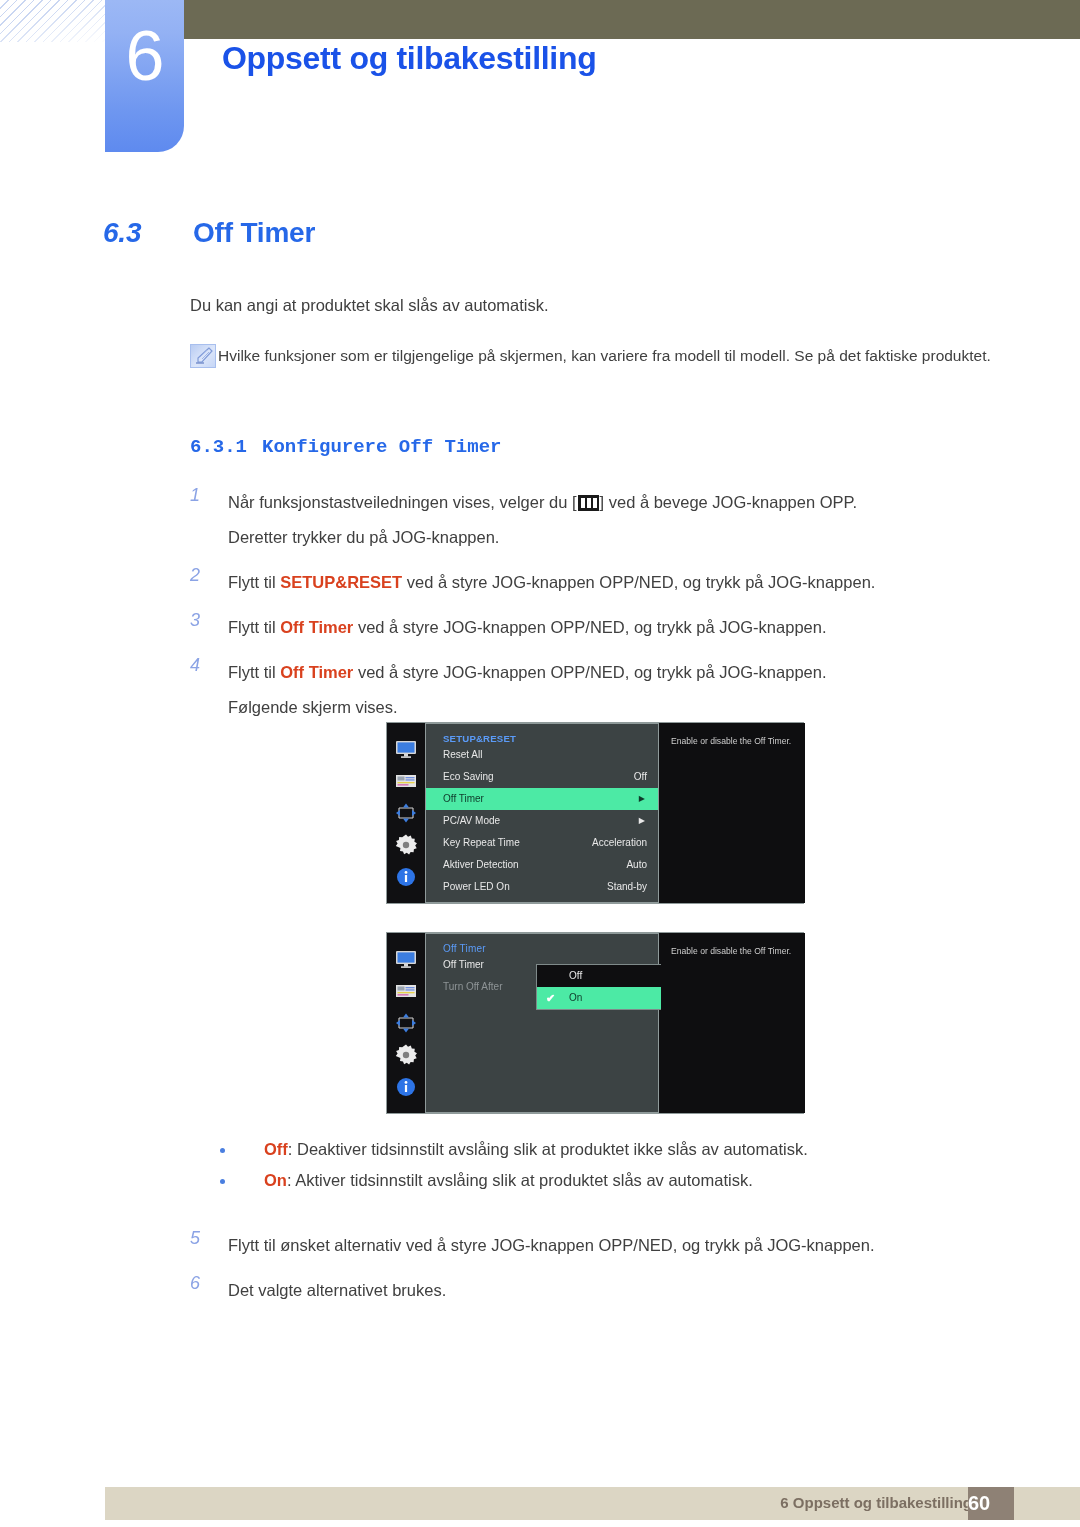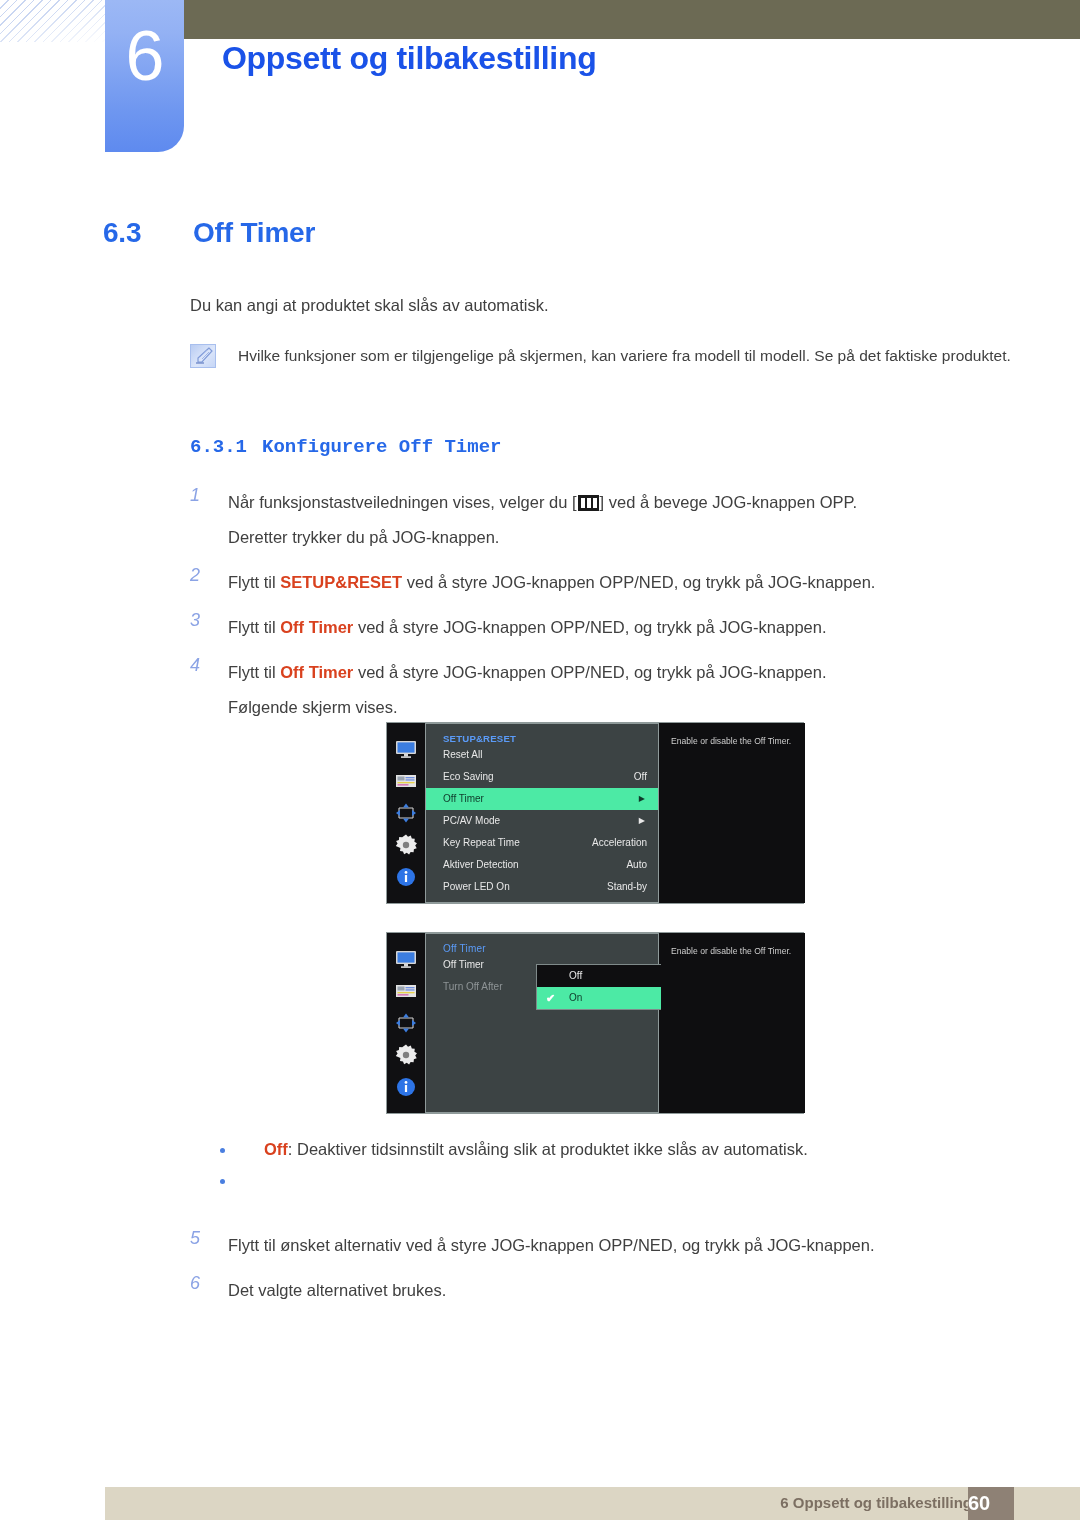--- a/index.html
+++ b/index.html
@@ -69,21 +69,21 @@
 
   
   .sec-h2 {
     position: absolute;
     left: 103px; top: 217px;
     font-size: 28px;
     font-weight: bold;
     color: #2668e8;
     letter-spacing: -0.2px;
   }
-  .sec-h2 .num { display: inline-block; width: 90px; }
+  .sec-h2 .num { display: inline-block; width: 90px; font-style: italic; }
 
   .sec-h3 {
     position: absolute;
     left: 190px; top: 436px;
     font-size: 19px;
     font-weight: bold;
     color: #2668e8;
     font-family: Liberation Mono, monospace;
   }
   .sec-h3 .num { display: inline-block; width: 72px; }
@@ -104,21 +104,21 @@
   }
   .note-icon {
     position: absolute;
     left: 0; top: 2px;
     width: 26px; height: 24px;
     background: linear-gradient(135deg, #b9ccf2 0%, #dce6fa 55%, #c6d6f6 100%);
     border: 1px solid #a8bfee;
   }
   .note-icon svg { display: block; }
   .note-text {
-    margin-left: 48px;
+    margin-left: 28px;
     font-size: 15.5px;
     line-height: 28px;
     color: #404040;
   }
 
   
   .steps { position: absolute; left: 190px; top: 485px; width: 830px; }
   .step { position: relative; margin-bottom: 10px; }
   .step-num {
     position: absolute;
@@ -490,20 +490,21 @@
     <div class="osd-desc">Enable or disable the Off Timer.</div>
   </div>
 
   <div class="bullets">
     <div class="bullet">
       <span class="dot"></span>
       <span class="btxt"><span class="hl">Off</span><span>: Deaktiver tidsinnstilt avslåing slik at produktet ikke slås av automatisk.</span></span>
     </div>
     <div class="bullet">
       <span class="dot"></span>
+      <span class="btxt"><span class="hl">On</span><span>: Aktiver tidsinnstilt avslåing slik at produktet slås av automatisk.</span></span>
     </div>
   </div>
 
   <div class="steps2">
     <div class="step">
       <div class="step-num">5</div>
       <div class="step-body">Flytt til ønsket alternativ ved å styre JOG-knappen OPP/NED, og trykk på JOG-knappen.</div>
     </div>
     <div class="step">
       <div class="step-num">6</div>

